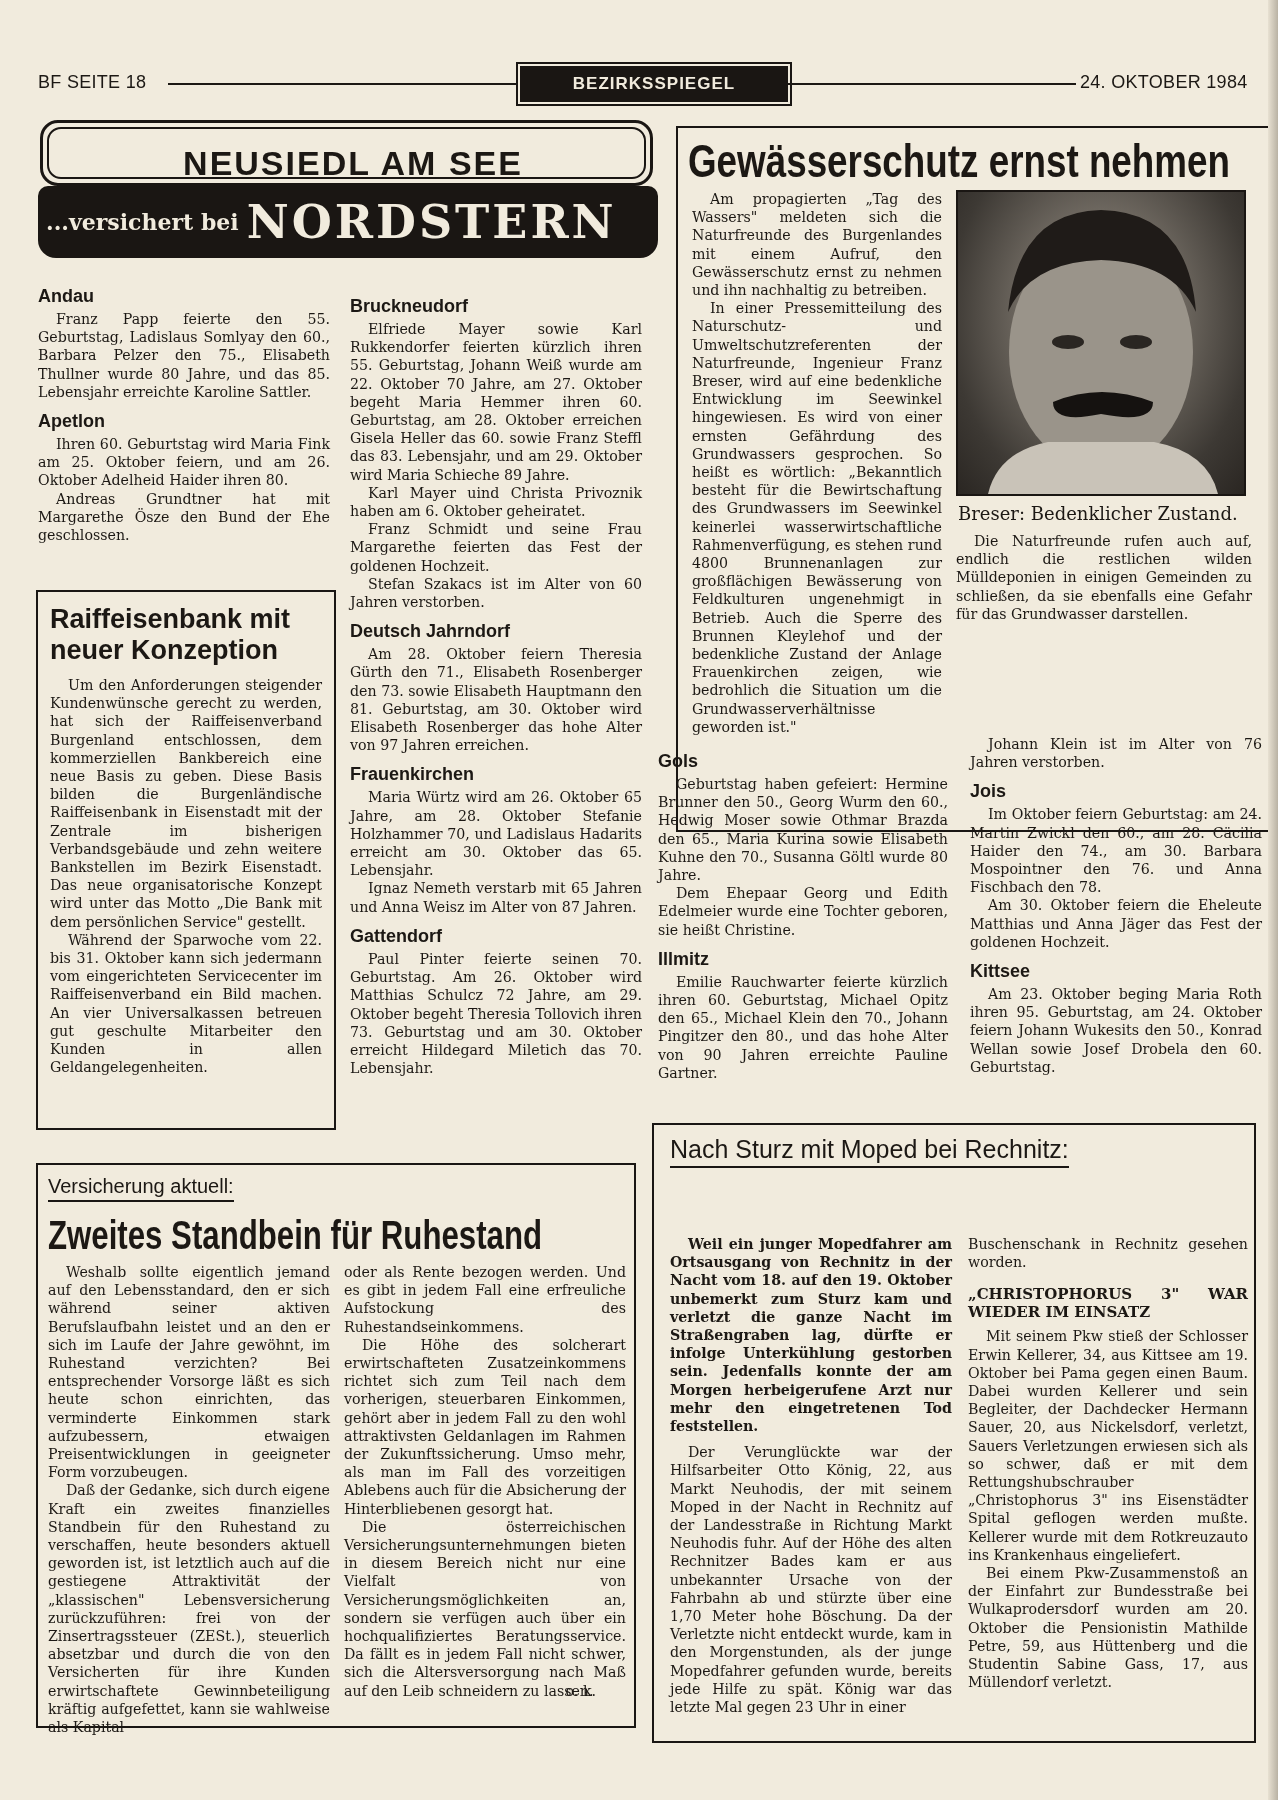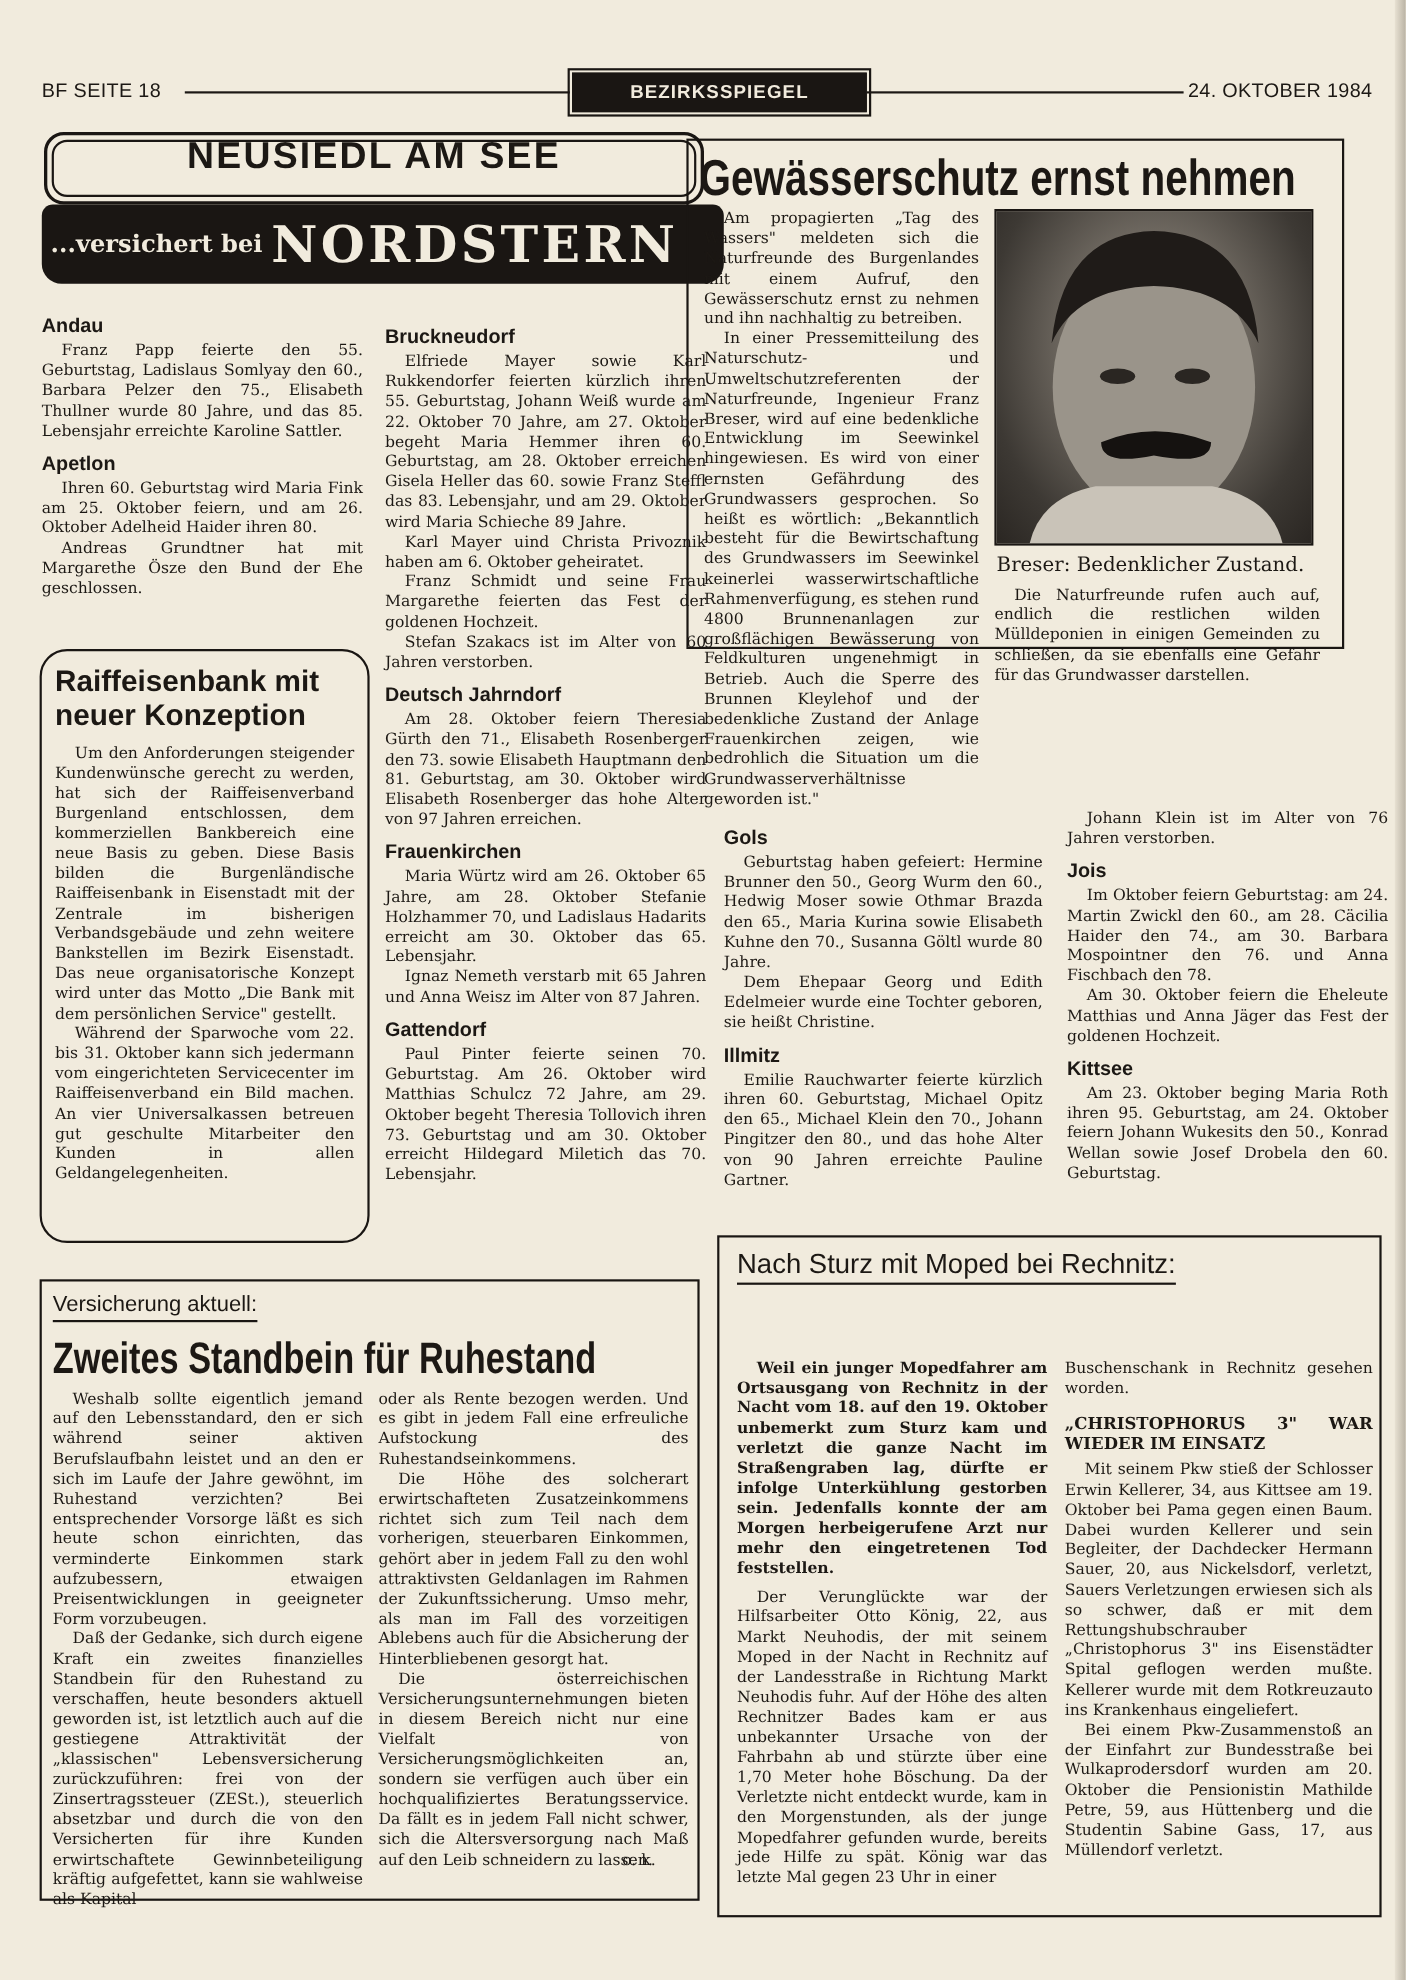--- a/index.html
+++ b/index.html
@@ -32,21 +32,21 @@
     left: 520px; top: 66px; width: 264px; height: 32px;
     background: #1a1613; border: 2px solid #1a1613; outline: 2px solid #1a1613; outline-offset: 2px;
     color: #f1ebdd; font-weight: bold; font-size: 17px; letter-spacing: 1px;
     display: flex; align-items: center; justify-content: center;
   }
   .hdr-date { left: 1080px; top: 72px; font-size: 18px; letter-spacing: 0.3px; }
   
   .neu-box {
     left: 40px; top: 120px; width: 594px; height: 60px;
     border: 3px solid #1a1613; border-radius: 18px;
-    display: flex; align-items: flex-start; justify-content: center;
+    display: flex; align-items: flex-end; justify-content: center; padding-left: 13px;
   }
   .neu-box-inner {
     position: absolute; inset: 4px; border: 2px solid #1a1613; border-radius: 14px;
   }
   .neu-title { font-weight: bold; font-size: 34px; letter-spacing: 2px; position: relative; }
   .nord-bar {
     left: 38px; top: 186px; width: 620px; height: 72px;
     background: #1a1613; border-radius: 10px 10px 18px 18px;
     display: flex; align-items: center; padding-left: 8px; box-sizing: border-box;
     color: #f1ebdd;
@@ -107,29 +107,29 @@
       <p>Stefan Szakacs ist im Alter von 60 Jahren verstorben.</p>
       <div class="loc-head">Deutsch Jahrndorf</div>
       <p>Am 28. Oktober feiern Theresia Gürth den 71., Elisabeth Rosenberger den 73. sowie Elisabeth Hauptmann den 81. Geburtstag, am 30. Oktober wird Elisabeth Rosenberger das hohe Alter von 97 Jahren erreichen.</p>
       <div class="loc-head">Frauenkirchen</div>
       <p>Maria Würtz wird am 26. Oktober 65 Jahre, am 28. Oktober Stefanie Holzhammer 70, und Ladislaus Hadarits erreicht am 30. Oktober das 65. Lebensjahr.</p>
       <p>Ignaz Nemeth verstarb mit 65 Jahren und Anna Weisz im Alter von 87 Jahren.</p>
       <div class="loc-head">Gattendorf</div>
       <p>Paul Pinter feierte seinen 70. Geburtstag. Am 26. Oktober wird Matthias Schulcz 72 Jahre, am 29. Oktober begeht Theresia Tollovich ihren 73. Geburtstag und am 30. Oktober erreicht Hildegard Miletich das 70. Lebensjahr.</p>
     </div>
 
-  <div class="abs box" style="left:36px; top:590px; width:300px; height:540px; padding:12px 12px 0 12px;border-radius:25px;">
+  <div class="abs box" style="left:36px; top:590px; width:300px; height:540px; padding:12px 12px 0 12px;">
     <div class="box-head-sans" style="margin-bottom:10px;">Raiffeisenbank mit neuer Konzeption</div>
     <div class="body-text">
         <p>Um den Anforderungen steigender Kundenwünsche gerecht zu werden, hat sich der Raiffeisenverband Burgenland entschlossen, dem kommerziellen Bankbereich eine neue Basis zu geben. Diese Basis bilden die Burgenländische Raiffeisenbank in Eisenstadt mit der Zentrale im bisherigen Verbandsgebäude und zehn weitere Bankstellen im Bezirk Eisenstadt. Das neue organisatorische Konzept wird unter das Motto „Die Bank mit dem persönlichen Service" gestellt.</p>
         <p>Während der Sparwoche vom 22. bis 31. Oktober kann sich jedermann vom eingerichteten Servicecenter im Raiffeisenverband ein Bild machen. An vier Universalkassen betreuen gut geschulte Mitarbeiter den Kunden in allen Geldangelegenheiten.</p>
       </div>
   </div>
 
-  <div class="abs box" style="left:624px; top:126px; width:598px; height:464px;">
+  <div class="abs box" style="left:676px; top:126px; width:598px; height:706px;">
     <div class="abs" style="left:10px; top:6px; width:580px; height:54px; overflow:hidden;">
       <span class="condensed" style="font-size:46px; line-height:54px; transform:scaleX(0.80);">Gewässerschutz ernst nehmen</span>
     </div>
     <div class="abs body-text" style="left:14px; top:62px; width:250px;">
         <p>Am propagierten „Tag des Wassers" meldeten sich die Naturfreunde des Burgenlandes mit einem Aufruf, den Gewässerschutz ernst zu nehmen und ihn nachhaltig zu betreiben.</p>
         <p>In einer Pressemitteilung des Naturschutz- und Umweltschutzreferenten der Naturfreunde, Ingenieur Franz Breser, wird auf eine bedenkliche Entwicklung im Seewinkel hingewiesen. Es wird von einer ernsten Gefährdung des Grundwassers gesprochen. So heißt es wörtlich: „Bekanntlich besteht für die Bewirtschaftung des Grundwassers im Seewinkel keinerlei wasserwirtschaftliche Rahmenverfügung, es stehen rund 4800 Brunnenanlagen zur großflächigen Bewässerung von Feldkulturen ungenehmigt in Betrieb. Auch die Sperre des Brunnen Kleylehof und der bedenkliche Zustand der Anlage Frauenkirchen zeigen, wie bedrohlich die Situation um die Grundwasserverhältnisse geworden ist."</p>
       </div>
     <div class="abs photo" style="left:278px; top:62px; width:290px; height:306px;">
       <svg width="286" height="302" viewBox="0 0 286 302">
         <ellipse cx="143" cy="160" rx="92" ry="118" fill="#9a948a"></ellipse>

